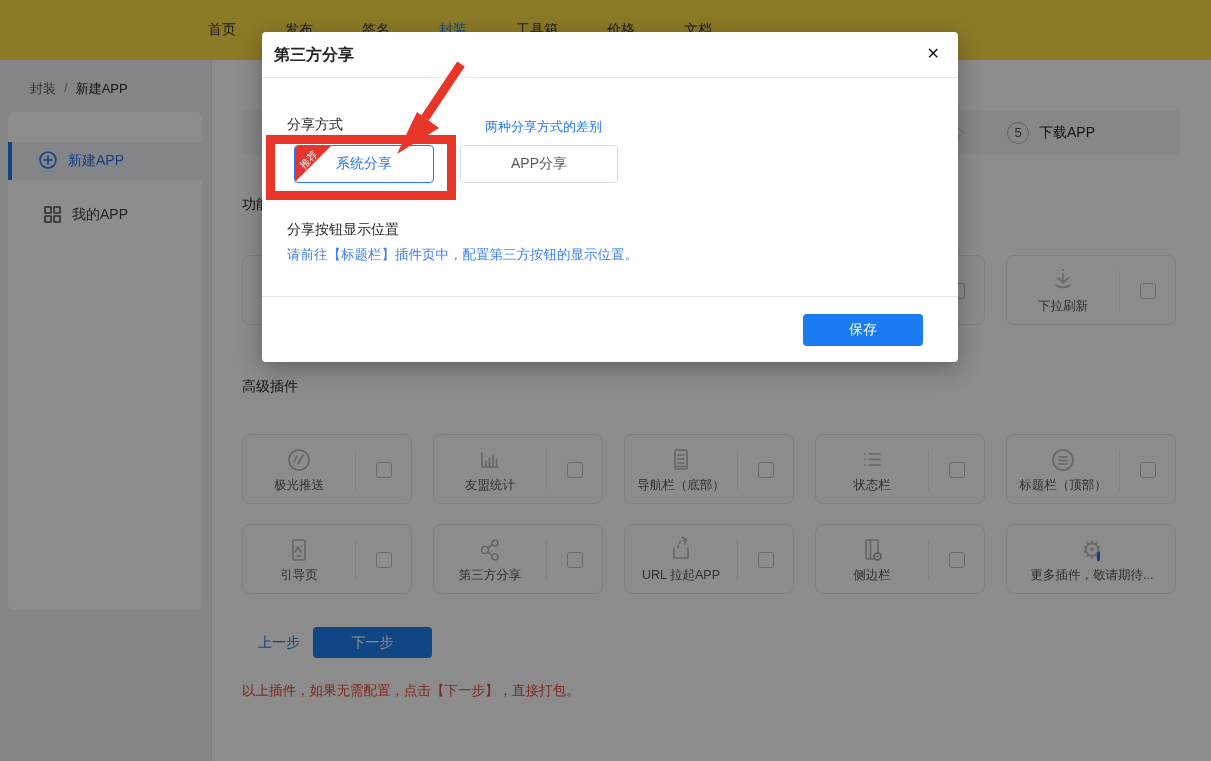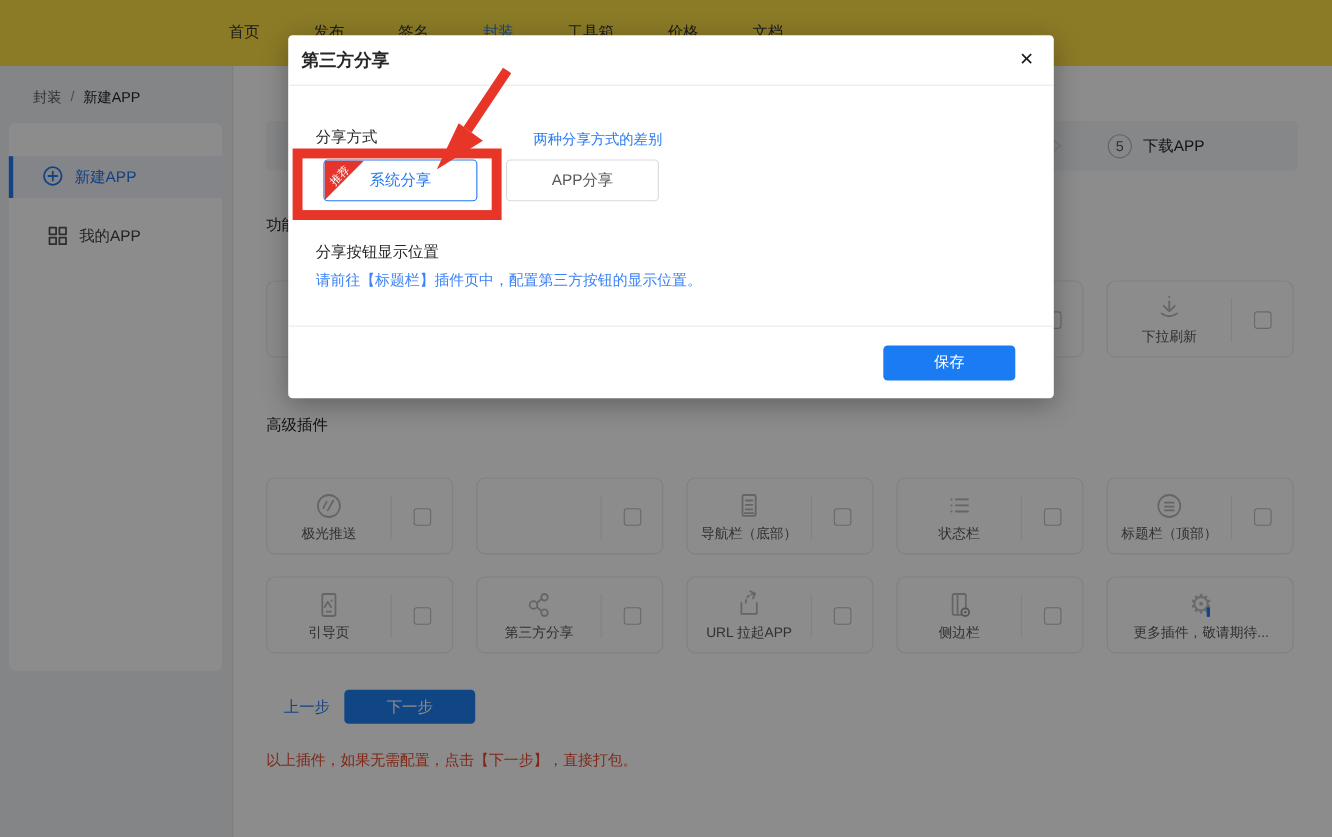--- a/index.html
+++ b/index.html
@@ -55,21 +55,21 @@
   
   .overlay { position:absolute; left:0; top:0; width:1211px; height:761px; background:rgba(0,0,0,0.45); z-index:10; }
   .modal { position:absolute; left:262px; top:32px; width:696px; height:330px; background:#fff; border-radius:4px; box-shadow:0 6px 24px rgba(0,0,0,0.3); z-index:20; }
   .modal-header { position:relative; height:46px; border-bottom:1px solid #e9e9e9; }
   .modal-title { position:absolute; left:12px; top:13px; font-size:16px; font-weight:600; color:#262626; }
   .modal-close { position:absolute; right:18px; top:12px; font-size:16px; font-weight:700; color:#1a1a1a; cursor:pointer; background:none; border:none; font-family:inherit; }
   .m-label { position:absolute; font-size:14px; color:#262626; }
   .m-link { position:absolute; left:223px; top:86px; font-size:13px; color:#2478f2; cursor:pointer; }
   .opt-btn { position:absolute; top:113px; height:38px; border-radius:4px; background:#fff; font-size:14px; font-family:inherit; cursor:pointer; overflow:hidden; }
   .opt-btn.sys { left:32px; width:140px; border:1px solid #2478f2; color:#2478f2; }
-  .opt-btn.app { left:198px; width:139px; border:1px solid #d9d9d9; color:#595959; }
+  .opt-btn.app { left:198px; width:158px; border:1px solid #d9d9d9; color:#595959; }
   .ribbon-tri { position:absolute; left:0; top:0; width:0; height:0; border-top:36px solid #e5342c; border-right:36px solid transparent; }
   .ribbon-text { position:absolute; left:-2px; top:7px; width:32px; text-align:center; transform:rotate(-45deg); font-size:10px; color:#fff; }
   .m-note { position:absolute; left:25px; top:214px; font-size:13.5px; color:#3b82f6; }
   .modal-footer { position:absolute; left:0; top:264px; width:696px; height:66px; border-top:1px solid #e9e9e9; }
   .save-btn { position:absolute; right:35px; top:17px; width:120px; height:32px; background:#1b7bf2; color:#fff; font-size:14px; border:none; border-radius:4px; cursor:pointer; font-family:Liberation Sans, sans-serif; }
 
   
   .red-box { position:absolute; left:266px; top:135px; width:190px; height:65px; border:9px solid #e73527; z-index:30; pointer-events:none; }
   .red-arrow { position:absolute; left:385px; top:56px; z-index:31; pointer-events:none; }
 </style>
@@ -186,20 +186,33 @@
               <line x1="10" y1="17" x2="13" y2="11" fill="none" stroke="#b8b8bc" stroke-width="1.6" stroke-linecap="round" stroke-linejoin="round"></line>
               <line x1="14" y1="19" x2="19" y2="10" fill="none" stroke="#b8b8bc" stroke-width="1.6" stroke-linecap="round" stroke-linejoin="round"></line>
             </svg>
           </span>
           <span class="plabel">极光推送</span>
         </div>
         <span class="card-vline"></span>
         <span class="cbx" role="checkbox" aria-checked="false"></span>
       </div>
       <div class="card" style="left: 433px; top: 434px;">
+        <div class="card-content">
+          <span class="icon-wrap">
+            <svg width="30" height="30" viewBox="0 0 30 30">
+              <line x1="7" y1="8" x2="7" y2="22" fill="none" stroke="#b8b8bc" stroke-width="1.6" stroke-linecap="round" stroke-linejoin="round"></line>
+              <line x1="7" y1="22" x2="23" y2="22" fill="none" stroke="#b8b8bc" stroke-width="1.6" stroke-linecap="round" stroke-linejoin="round"></line>
+              <line x1="11" y1="16" x2="11" y2="21" fill="none" stroke="#b8b8bc" stroke-width="1.6" stroke-linecap="round" stroke-linejoin="round"></line>
+              <line x1="14.5" y1="13" x2="14.5" y2="21" fill="none" stroke="#b8b8bc" stroke-width="1.6" stroke-linecap="round" stroke-linejoin="round"></line>
+              <line x1="18" y1="10" x2="18" y2="21" fill="none" stroke="#b8b8bc" stroke-width="1.6" stroke-linecap="round" stroke-linejoin="round"></line>
+              <line x1="21.5" y1="14" x2="21.5" y2="21" fill="none" stroke="#b8b8bc" stroke-width="1.6" stroke-linecap="round" stroke-linejoin="round"></line>
+            </svg>
+          </span>
+          <span class="plabel">友盟统计</span>
+        </div>
         <span class="card-vline"></span>
         <span class="cbx" role="checkbox" aria-checked="false"></span>
       </div>
       <div class="card" style="left: 624px; top: 434px;">
         <div class="card-content">
           <span class="icon-wrap">
             <svg width="30" height="30" viewBox="0 0 30 30">
               <rect x="9" y="5" width="12" height="19" rx="1.5" fill="none" stroke="#b8b8bc" stroke-width="1.6" stroke-linecap="round" stroke-linejoin="round"></rect>
               <line x1="12" y1="10" x2="18" y2="10" fill="none" stroke="#b8b8bc" stroke-width="1.6" stroke-linecap="round" stroke-linejoin="round"></line>
               <line x1="12" y1="14" x2="18" y2="14" fill="none" stroke="#b8b8bc" stroke-width="1.6" stroke-linecap="round" stroke-linejoin="round"></line>

